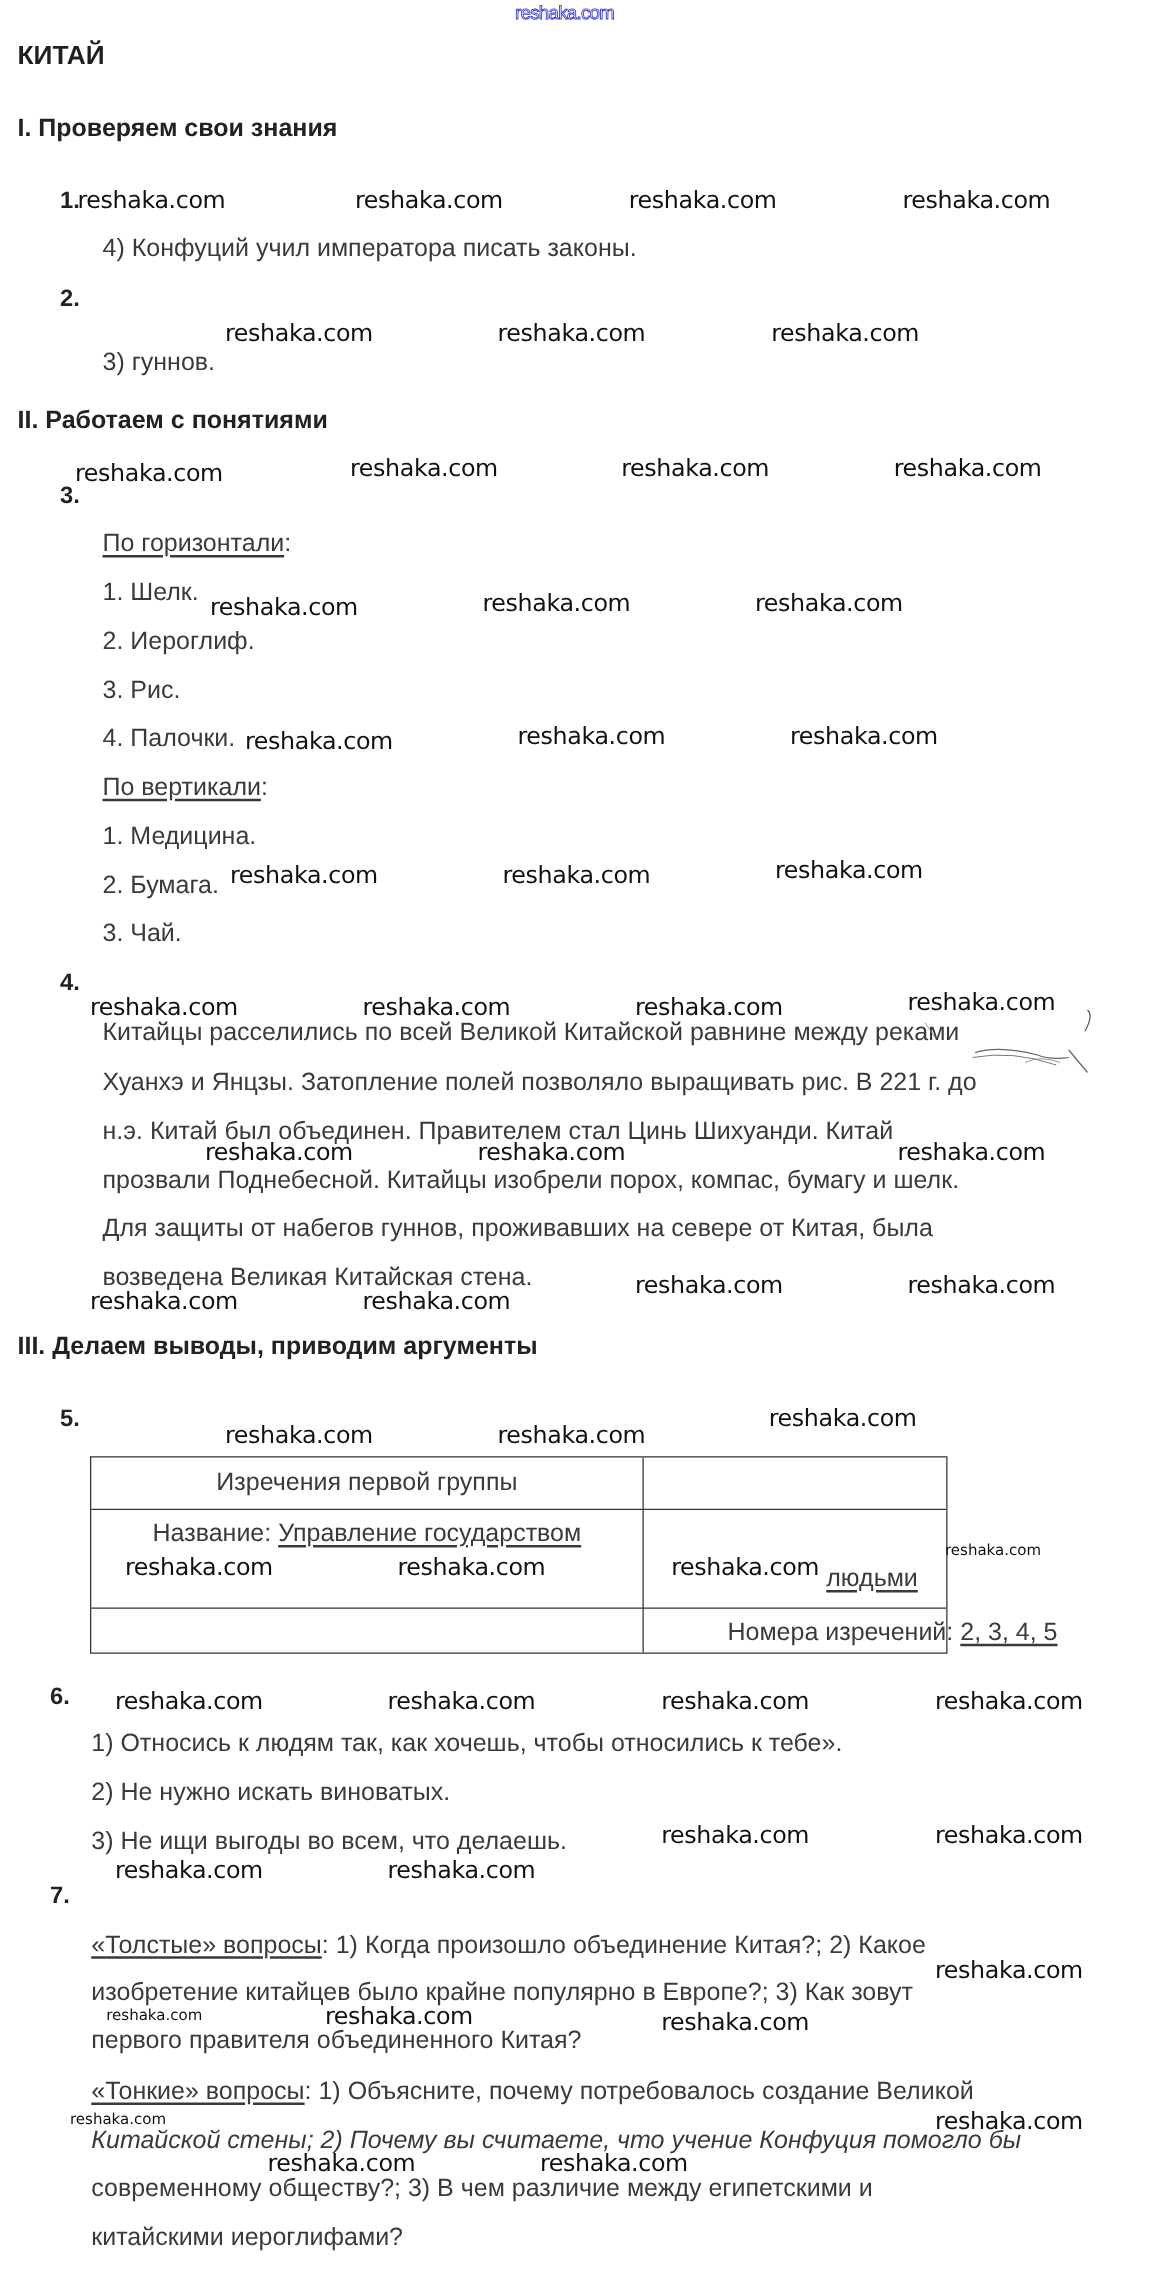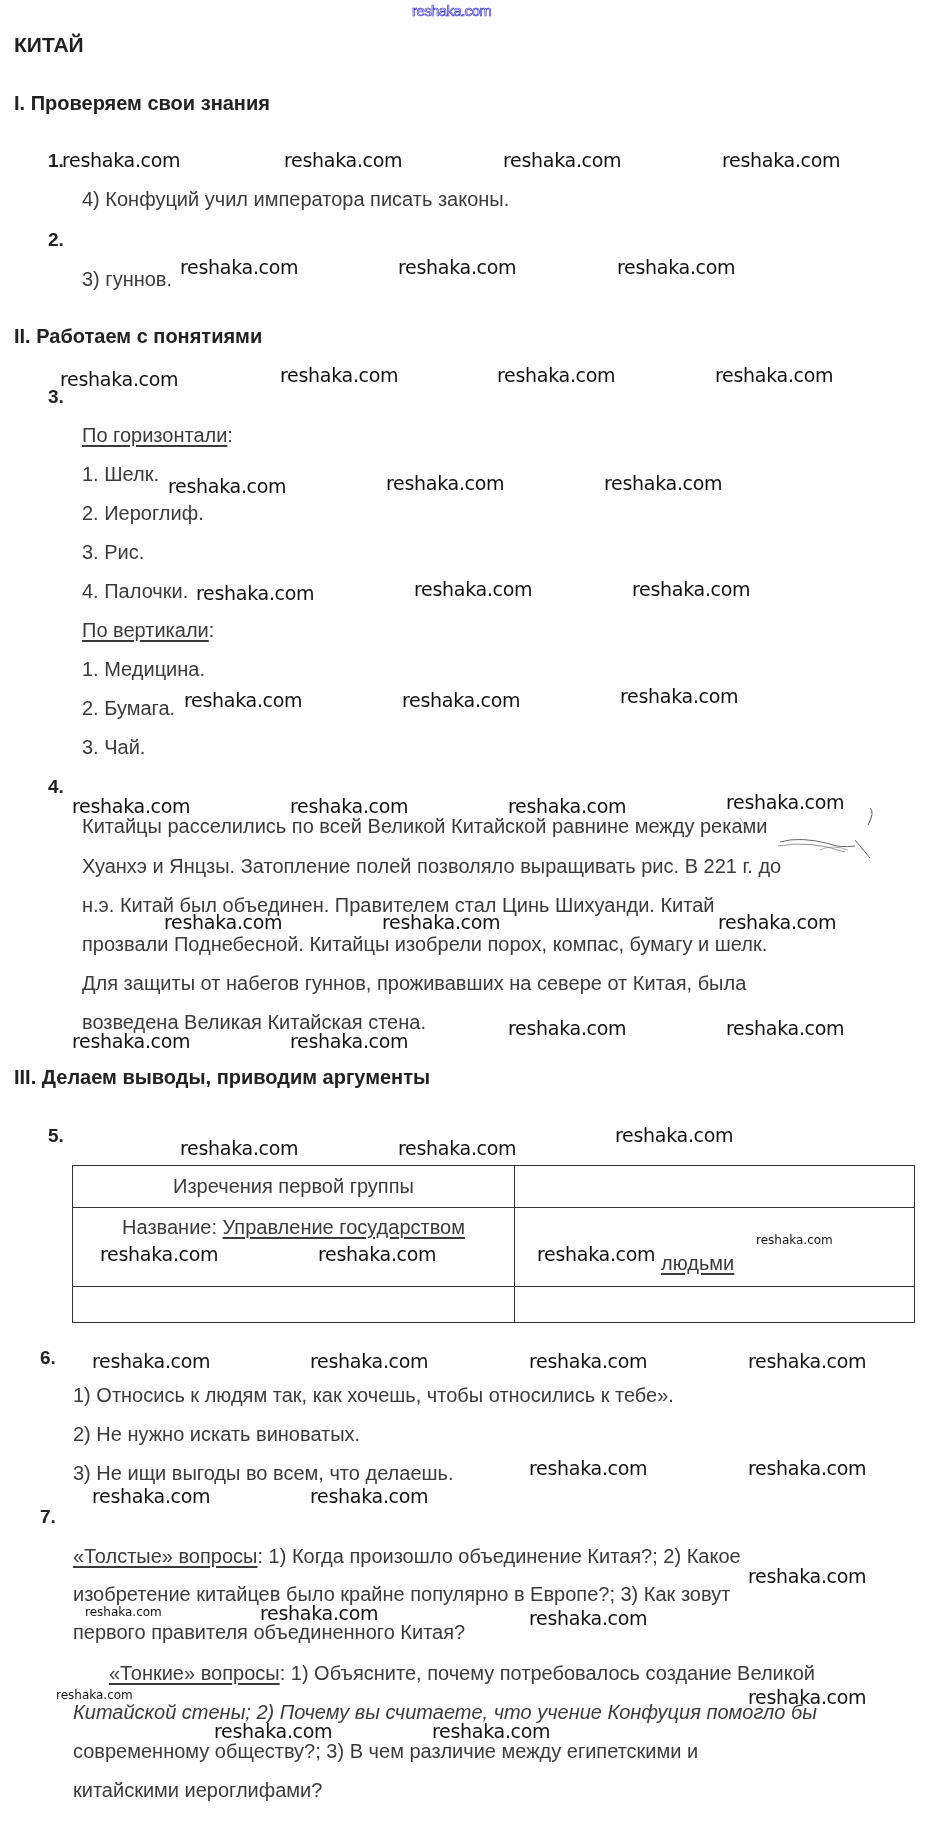--- a/index.html
+++ b/index.html
@@ -8,41 +8,41 @@
   .abs { position: absolute; white-space: nowrap; }
   .top-wm { left: 412px; top: 2px; font-family: "Liberation Sans Narrow", "Liberation Sans", sans-serif;
             font-size: 15px; color: #ffffff; -webkit-text-stroke: 0.7px #3a36c8; letter-spacing: -0.6px; }
   .page-title { left: 14px; top: 33px; font-size: 21px; font-weight: bold; color: #1f1f1f; }
   .h2 { left: 14px; font-size: 20px; font-weight: bold; color: #222222; }
   .qnum { font-size: 19px; font-weight: bold; color: #222222; }
   .txt { font-size: 20px; color: #3a3a3a; }
   .u { text-decoration: underline; text-underline-offset: 3px; }
   .wm { font-family: "DejaVu Sans", sans-serif; font-size: 19px; color: #111111; letter-spacing: -0.3px; }
   .wm-sm { font-family: "DejaVu Sans", sans-serif; font-size: 12px; color: #111111; }
-  .table { position: absolute; left: 72px; top: 1165px; width: 843px; height: 158px;
+  .table { position: absolute; left: 72px; top: 1165px; width: 686px; height: 158px;
            border: 1.3px solid #333; box-sizing: border-box; }
   .table .vline { position: absolute; left: 441px; top: 0; bottom: 0; border-left: 1.3px solid #333; }
   .table .hline { position: absolute; left: 0; right: 0; border-top: 1.3px solid #333; }
   .cell-text { position: absolute; font-size: 20px; color: #3a3a3a; white-space: nowrap; text-align: center; }
   .scribble { position: absolute; left: 720px; top: 800px; width: 170px; height: 70px; pointer-events: none; }
 </style>
 </head>
 <body>
 
 <div class="abs top-wm">reshaka.com</div>
 
 <div class="abs page-title">КИТАЙ</div>
 
 <div class="abs h2" style="top:92px;">I. Проверяем свои знания</div>
 
 <div class="abs qnum" style="left:48px; top:150px;">1.</div>
 <div class="abs txt" style="left:82px; top:188px;">4) Конфуций учил императора писать законы.</div>
 
 <div class="abs qnum" style="left:48px; top:229px;">2.</div>
-<div class="abs txt" style="left:82px; top:268px;">3) гуннов.</div>
+<div class="abs txt" style="left:82px; top:279px;">3) гуннов.</div>
 
 <div class="abs h2" style="top:325px;">II. Работаем с понятиями</div>
 
 <div class="abs qnum" style="left:48px; top:386px;">3.</div>
 <div class="abs txt" style="left:82px; top:424px;">
   <span class="u">По горизонтали</span>:
 </div>
 <div class="abs txt" style="left:82px; top:463px;">1. Шелк.</div>
 <div class="abs txt" style="left:82px; top:502px;">2. Иероглиф.</div>
 <div class="abs txt" style="left:82px; top:541px;">3. Рис.</div>
@@ -82,34 +82,37 @@
 
   <div class="cell-text" style="left:0; width:441px; top:9px;">Изречения первой группы</div>
 
   <div class="cell-text" style="left:0; width:441px; top:50px;">
     <span>Название: </span><span class="u">Управление государством</span>
   </div>
   <div class="cell-text" style="left:588px; top:86px;">
     <span class="u">людьми</span>
   </div>
 
+  <div class="cell-text" style="left:441px; width:400px; top:129px;">
+    <span>Номера изречений: </span><span class="u">2, 3, 4, 5</span>
+  </div>
 </div>
 
 <div class="abs qnum" style="left:40px; top:1347px;">6.</div>
 <div class="abs txt" style="left:73px; top:1384px;">1) Относись к людям так, как хочешь, чтобы относились к тебе».</div>
 <div class="abs txt" style="left:73px; top:1423px;">2) Не нужно искать виноватых.</div>
 <div class="abs txt" style="left:73px; top:1462px;">3) Не ищи выгоды во всем, что делаешь.</div>
 
 <div class="abs qnum" style="left:40px; top:1506px;">7.</div>
 <div class="abs txt" style="left:73px; top:1545px;">
   <span class="u">«Толстые» вопросы</span><span>: 1) Когда произошло объединение Китая?; 2) Какое</span>
 </div>
 <div class="abs txt" style="left:73px; top:1583px;">изобретение китайцев было крайне популярно в Европе?; 3) Как зовут</div>
 <div class="abs txt" style="left:73px; top:1621px;">первого правителя объединенного Китая?</div>
-<div class="abs txt" style="left:73px; top:1662px;margin-left:36px;">
+<div class="abs txt" style="left:73px; top:1662px;">
   <span class="u">«Тонкие» вопросы</span><span>: 1) Объясните, почему потребовалось создание Великой</span>
 </div>
 <div class="abs txt" style="left:73px; top:1701px;font-style:italic;">Китайской стены; 2) Почему вы считаете, что учение Конфуция помогло бы</div>
 <div class="abs txt" style="left:73px; top:1740px;text-align:center;">современному обществу?; 3) В чем различие между египетскими и</div>
 <div class="abs txt" style="left:73px; top:1779px;">китайскими иероглифами?</div>
 
 <div class="abs wm" style="left:62px; top:149px;">reshaka.com</div>
 <div class="abs wm" style="left:284px; top:149px;">reshaka.com</div>
 <div class="abs wm" style="left:503px; top:149px;">reshaka.com</div>
 <div class="abs wm" style="left:722px; top:149px;">reshaka.com</div>

